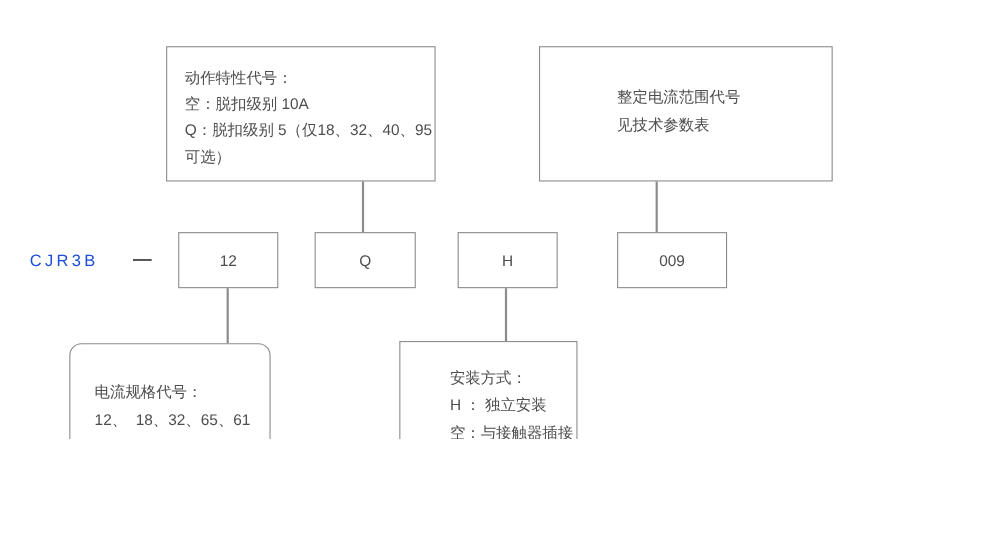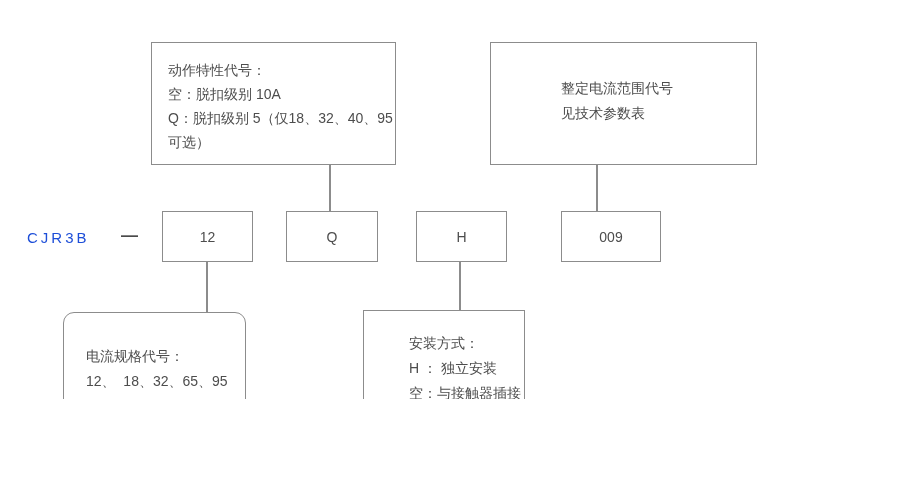--- a/index.html
+++ b/index.html
@@ -92,21 +92,21 @@
   </div>
   <div class="box code-box code-h">
     <span>H</span>
   </div>
   <div class="box code-box code-009">
     <span>009</span>
   </div>
 
   <div class="box callout callout-current">
     <div class="line">电流规格代号：</div>
-    <div class="line">12、  18、32、65、95</div>
+    <div class="line">12、  18、32、65、61</div>
   </div>
 
   <div class="box callout callout-mount">
     <div class="line">安装方式：</div>
     <div class="line">H ： 独立安装</div>
     <div class="line">空：与接触器插接</div>
   </div>
 
   <div class="connector conn-action-q"></div>
   <div class="connector conn-range-009"></div>

